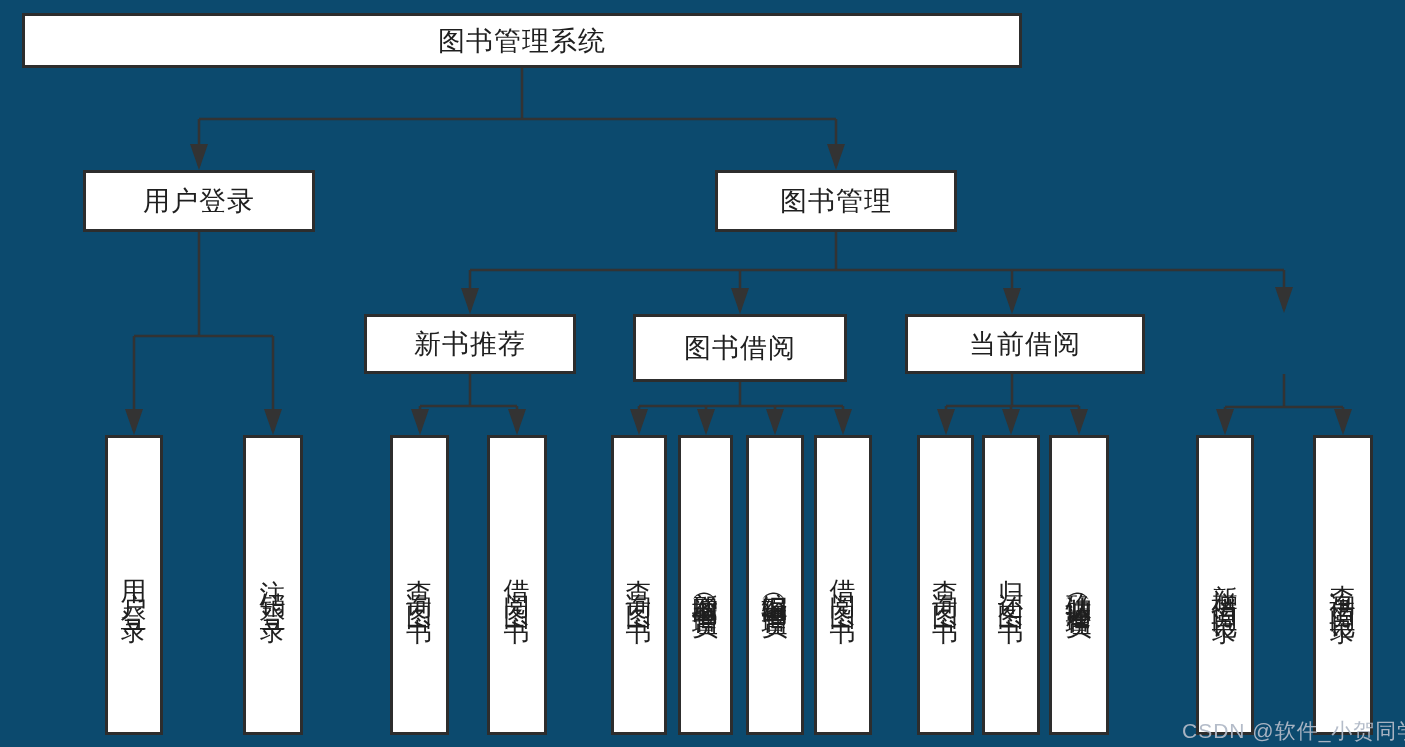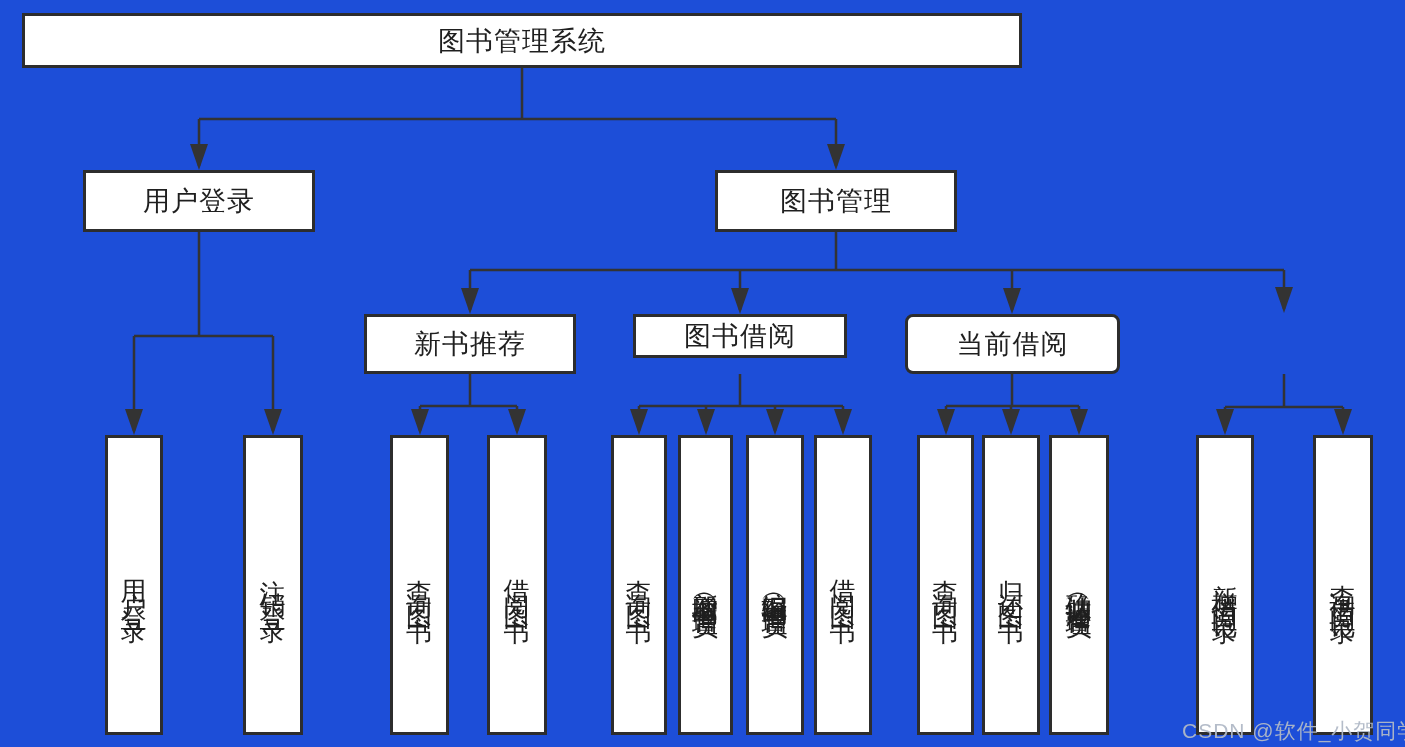--- a/index.html
+++ b/index.html
@@ -1,39 +1,39 @@
 <!DOCTYPE html>
 <html><head>
 <meta charset="utf-8">
 <style>
   html,body{margin:0;padding:0;background:#ffffff;}
   #stage{
-    position:relative;width:1405px;height:747px;background:#1d4ed8;
+    position:relative;width:1405px;height:747px;background:#0c4a6e;
     font-family:"Liberation Sans", sans-serif;color:#1f1f1f;overflow:hidden;
   }
   #wires{position:absolute;left:0;top:0;pointer-events:none;}
   .box{
     position:absolute;box-sizing:border-box;background:#ffffff;
     border:3px solid #2d2d2d;display:flex;align-items:center;justify-content:center;
   }
   .hlabel{font-size:27px;letter-spacing:1px;white-space:nowrap;color:#1f1f1f;}
   .vbox{flex-direction:column;}
   .vtext{
     writing-mode:vertical-rl;text-orientation:mixed;
     font-size:26px;line-height:1;color:#1f1f1f;white-space:nowrap;
   }
   
   #b-root{left:22px;top:13px;width:1000px;height:55px;}
   
   #b-login{left:83px;top:170px;width:232px;height:62px;}
   #b-mgmt{left:715px;top:170px;width:242px;height:62px;align-items:center;}
   
   #b-rec{left:364px;top:314px;width:212px;height:60px;}
-  #b-bor{left:633px;top:314px;width:214px;height:44px;}
-  #b-cur{left:905px;top:314px;width:215px;height:60px;border-radius:8px;}
+  #b-bor{left:633px;top:314px;width:214px;height:68px;}
+  #b-cur{left:905px;top:314px;width:240px;height:60px;}
   #b-rcd{left:1175px;top:313px;width:218px;height:61px;}
   
   .leaf{top:435px;height:300px;}
   #l-ulogin{left:105px;width:58px;}
   #l-logout{left:243px;width:60px;}
   #l-nbq{left:390px;width:59px;}
   #l-nbb{left:487px;width:60px;}
   #l-bbq{left:611px;width:56px;}
   #l-bba{left:678px;width:55px;}
   #l-bbe{left:746px;width:58px;}

